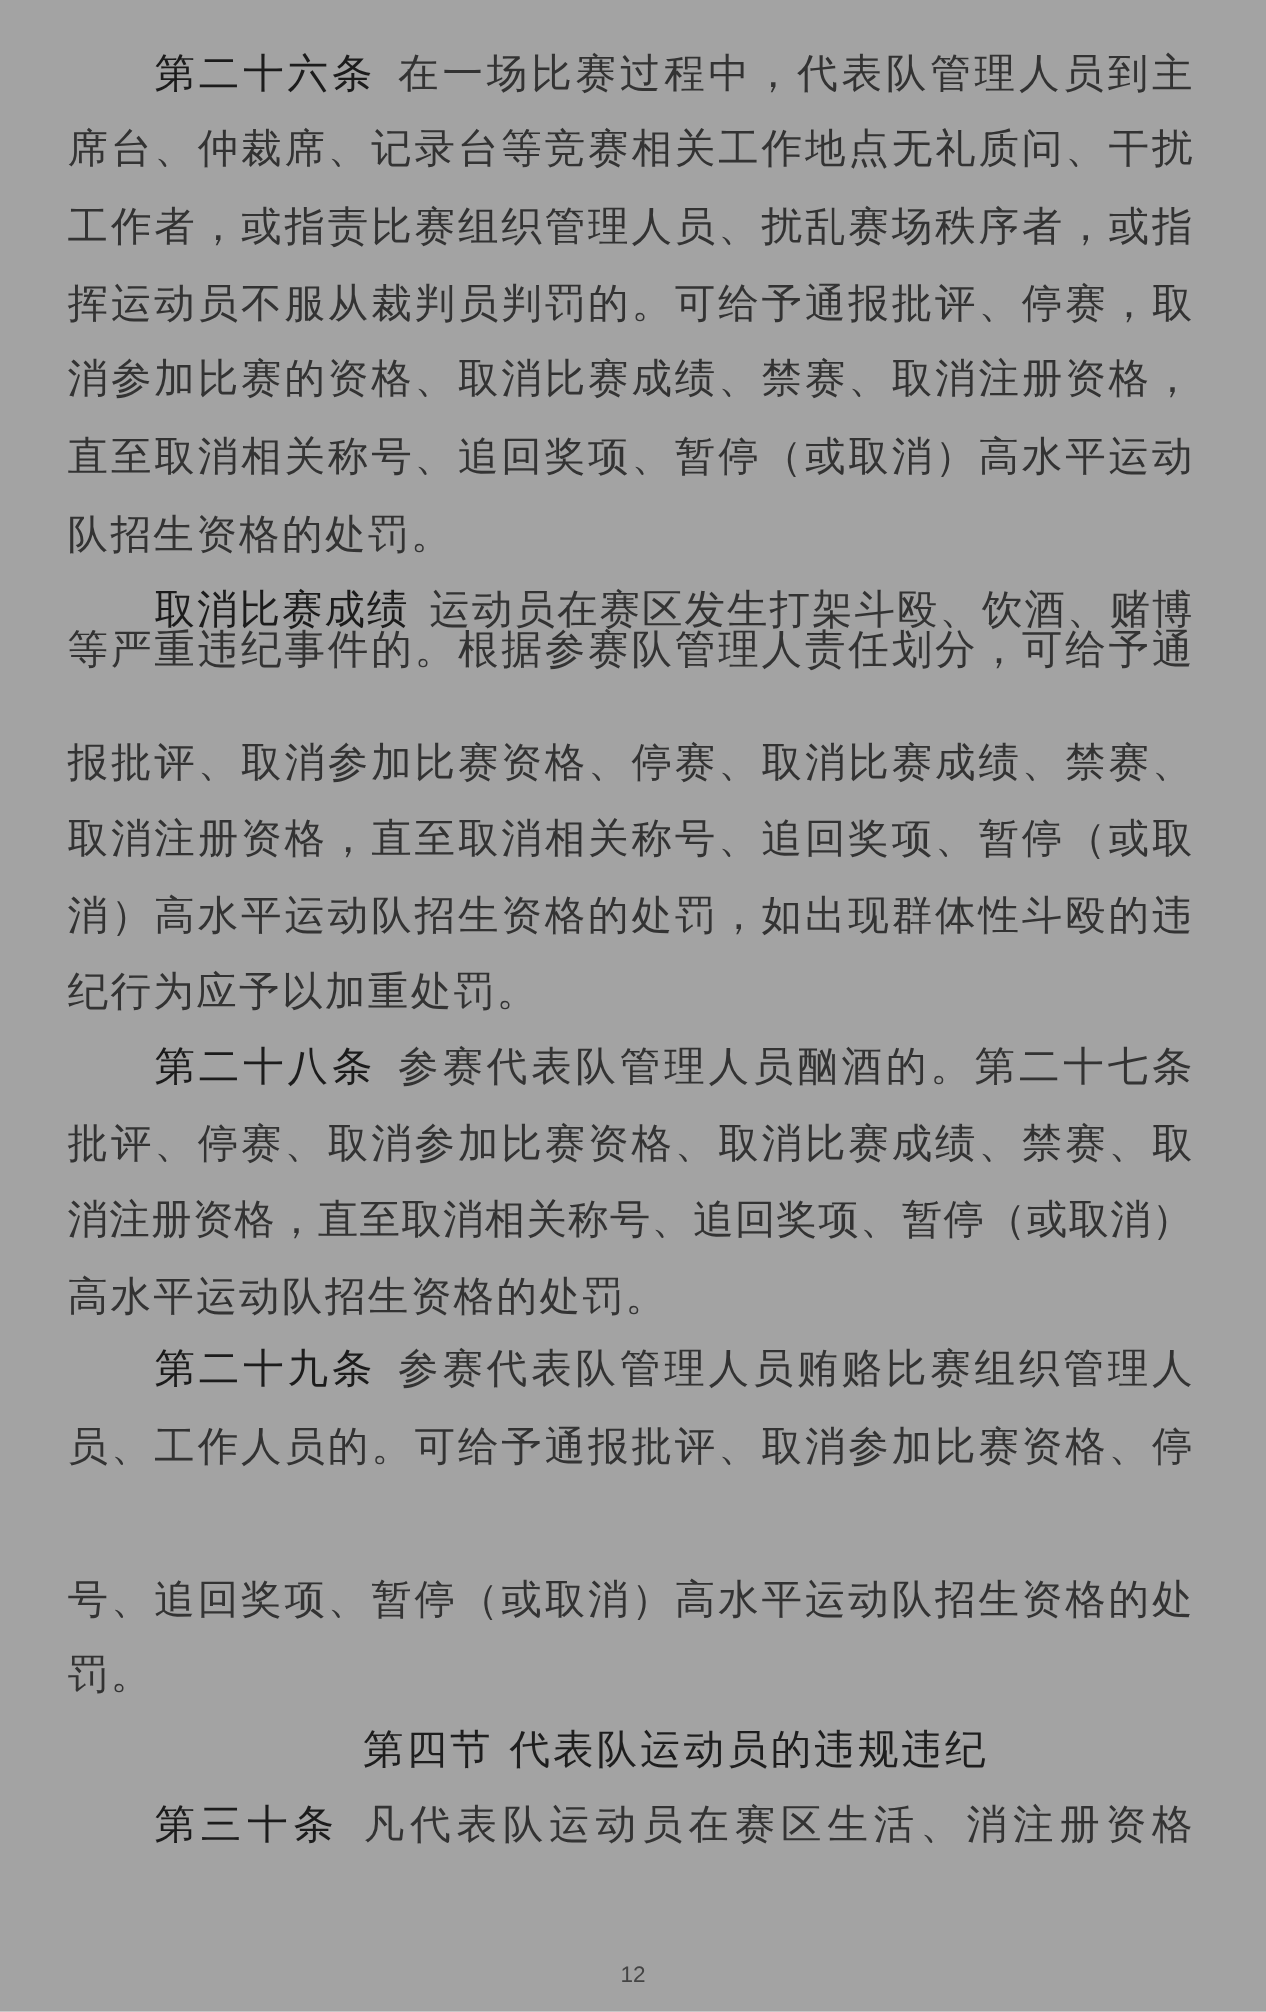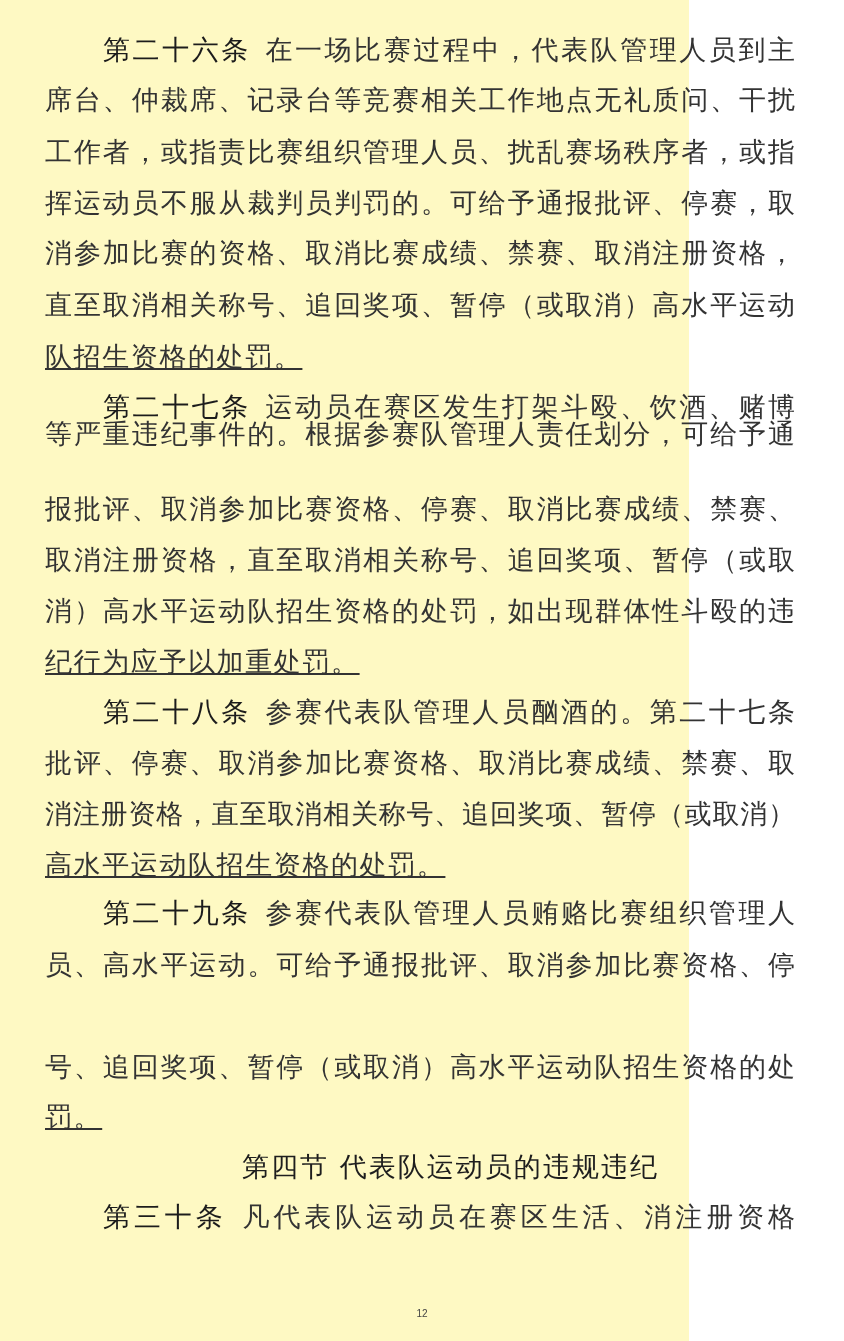--- a/index.html
+++ b/index.html
@@ -11,23 +11,23 @@
     width: 844px;
     height: 1341px;
     position: relative;
     overflow: hidden;
     font-family: "DejaVu Serif", "Liberation Serif", serif;
     color: #2a2a2a;
   }
   .page {
     position: absolute;
     left: 0; top: 0;
-    width: 689px;
+    width: 844px;
     height: 1341px;
-    background: #fef9c3;
+    background: #a3a3a3;
   }
   .line {
     position: absolute;
     left: 45px;
     width: 750px;
     height: 34px;
     line-height: 34px;
     font-size: 27px;
     white-space: nowrap;
     text-align: justify;
@@ -36,21 +36,20 @@
     letter-spacing: 0;
   }
   .line.indent {
     left: 103px;
     width: 692px;
   }
   .line.last {
     text-align: left;
     text-align-last: left;
     letter-spacing: 1.6px;
-    text-decoration: underline;
   }
   .article-no {
     color: #1c1c1c;
     font-weight: normal;
   }
   .gap {
     display: inline-block;
     width: 12px;
   }
   .heading {
@@ -65,51 +64,51 @@
     text-align-last: justify;
     color: #1e1e1e;
   }
   .page-number {
     position: absolute;
     left: 410px;
     top: 1308px;
     width: 24px;
     text-align: center;
     font-family: "Liberation Sans", sans-serif;
-    font-size: 10px;
+    font-size: 15px;
     color: #444444;
   }
 </style>
 </head>
 <body>
 
 <div class="page">
 
   <div class="line indent" style="top:33px"><span class="article-no">第二十六条</span><span class="gap"></span><span>在一场比赛过程中，代表队管理人员到主</span></div>
   <div class="line" style="top:83px">席台、仲裁席、记录台等竞赛相关工作地点无礼质问、干扰</div>
   <div class="line" style="top:135px">工作者，或指责比赛组织管理人员、扰乱赛场秩序者，或指</div>
   <div class="line" style="top:236px">消参加比赛的资格、取消比赛成绩、禁赛、取消注册资格，</div>
   <div class="line" style="top:186px">挥运动员不服从裁判员判罚的。可给予通报批评、停赛，取</div>
   <div class="line" style="top:288px">直至取消相关称号、追回奖项、暂停（或取消）高水平运动</div>
   <div class="line last" style="top:340px">队招生资格的处罚。</div>
 
-  <div class="line indent" style="top:390px"><span class="article-no">第二十七条</span><span class="gap"></span><span>运动员在赛区发生打架斗殴、饮酒、赌博</span></div>
+  <div class="line indent" style="top:390px"><span class="article-no">取消比赛成绩</span><span class="gap"></span><span>运动员在赛区发生打架斗殴、饮酒、赌博</span></div>
   <div class="line" style="top:417px">等严重违纪事件的。根据参赛队管理人责任划分，可给予通</div>
   <div class="line" style="top:492px">报批评、取消参加比赛资格、停赛、取消比赛成绩、禁赛、</div>
   <div class="line" style="top:543px">取消注册资格，直至取消相关称号、追回奖项、暂停（或取</div>
   <div class="line" style="top:594px">消）高水平运动队招生资格的处罚，如出现群体性斗殴的违</div>
   <div class="line last" style="top:645px">纪行为应予以加重处罚。</div>
 
   <div class="line indent" style="top:695px"><span class="article-no">第二十八条</span><span class="gap"></span><span>参赛代表队管理人员酗酒的。第二十七条</span></div>
   <div class="line" style="top:746px">批评、停赛、取消参加比赛资格、取消比赛成绩、禁赛、取</div>
   <div class="line" style="top:797px">消注册资格，直至取消相关称号、追回奖项、暂停（或取消）</div>
   <div class="line last" style="top:848px">高水平运动队招生资格的处罚。</div>
 
   <div class="line indent" style="top:896px"><span class="article-no">第二十九条</span><span class="gap"></span><span>参赛代表队管理人员贿赂比赛组织管理人</span></div>
-  <div class="line" style="top:948px">员、高水平运动。可给予通报批评、取消参加比赛资格、停</div>
+  <div class="line" style="top:948px">员、工作人员的。可给予通报批评、取消参加比赛资格、停</div>
   <div class="line" style="top:1050px">号、追回奖项、暂停（或取消）高水平运动队招生资格的处</div>
   <div class="line last" style="top:1100px">罚。</div>
 
   <div class="heading" style="top:1150px">第四节 代表队运动员的违规违纪</div>
 
   <div class="line indent" style="top:1200px"><span class="article-no">第三十条</span><span class="gap"></span><span>凡代表队运动员在赛区生活、消注册资格</span></div>
 
   <div class="page-number">12</div>
 
 </div>

